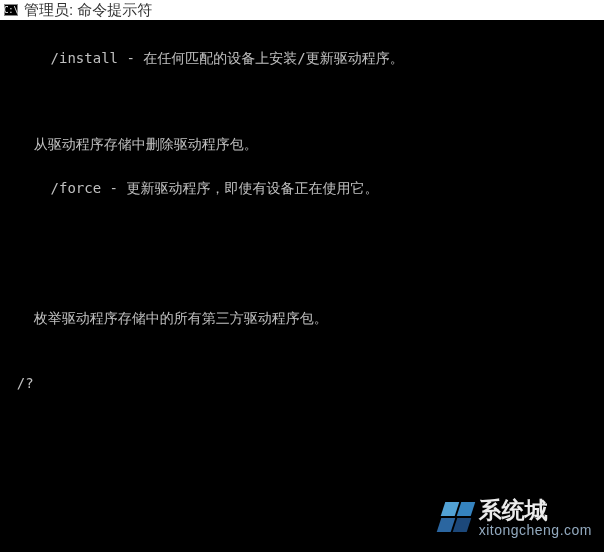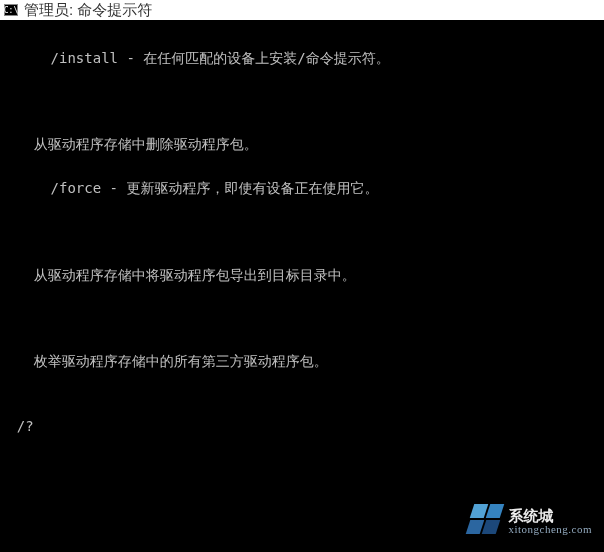--- a/index.html
+++ b/index.html
@@ -68,48 +68,47 @@
       transform: skewX(-18deg);
     }
     .wm-sq.a { background:#5ab0e8; left:6px; top:0; }
     .wm-sq.b { background:#3a8fd0; left:22px; top:0; }
     .wm-sq.c { background:#2f6fae; left:2px; top:16px; }
     .wm-sq.d { background:#1f4f85; left:18px; top:16px; }
     .wm-text {
       color: #fff;
       font-family: "Microsoft YaHei", sans-serif;
       font-weight: 700;
-      font-size: 15px;
+      font-size: 23px;
       line-height: 1;
     }
     .wm-url {
       color: #9fb8cf;
-      font-size: 11px;
-      font-family: Liberation Serif, serif;
+      font-size: 14px;
+      font-family: Liberation Sans, sans-serif;
       letter-spacing: 0.5px;
     }
     .wm-stack { display:flex; flex-direction:column; align-items:flex-start; }
   </style>
 </head>
 <body>
 
 <div class="titlebar">
   <div class="titlebar-icon">C:\</div>
   <div class="titlebar-text">管理员: 命令提示符</div>
 </div>
 
 <div class="terminal">
-<span class="line">      /install - 在任何匹配的设备上安装/命令提示符。</span>
+<span class="line">      /install - 在任何匹配的设备上安装/更新驱动程序。</span>
 <span class="line"></span>
 <span class="line"></span>
 <span class="line">    从驱动程序存储中删除驱动程序包。</span>
 <span class="line">      /force - 更新驱动程序，即使有设备正在使用它。</span>
 <span class="line"></span>
 <span class="line"></span>
-<span class="line">    从驱动程序存储中将驱动程序包导出到目标目录中。</span>
 <span class="line"></span>
 <span class="line"></span>
 <span class="line">    枚举驱动程序存储中的所有第三方驱动程序包。</span>
 <span class="line"></span>
 <span class="line">  /?</span>
 <span class="line"></span>
 
 <span class="line"></span>
 
 <span class="line"></span>

